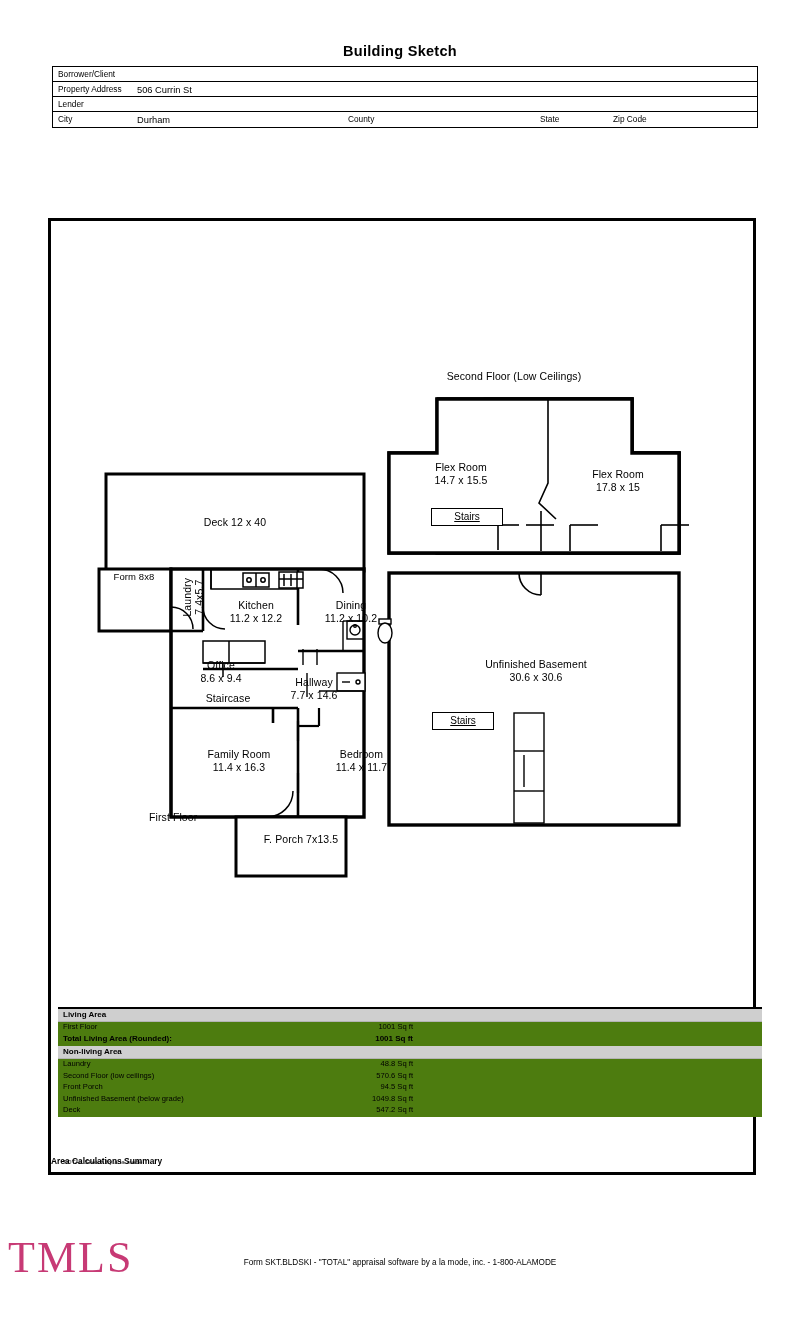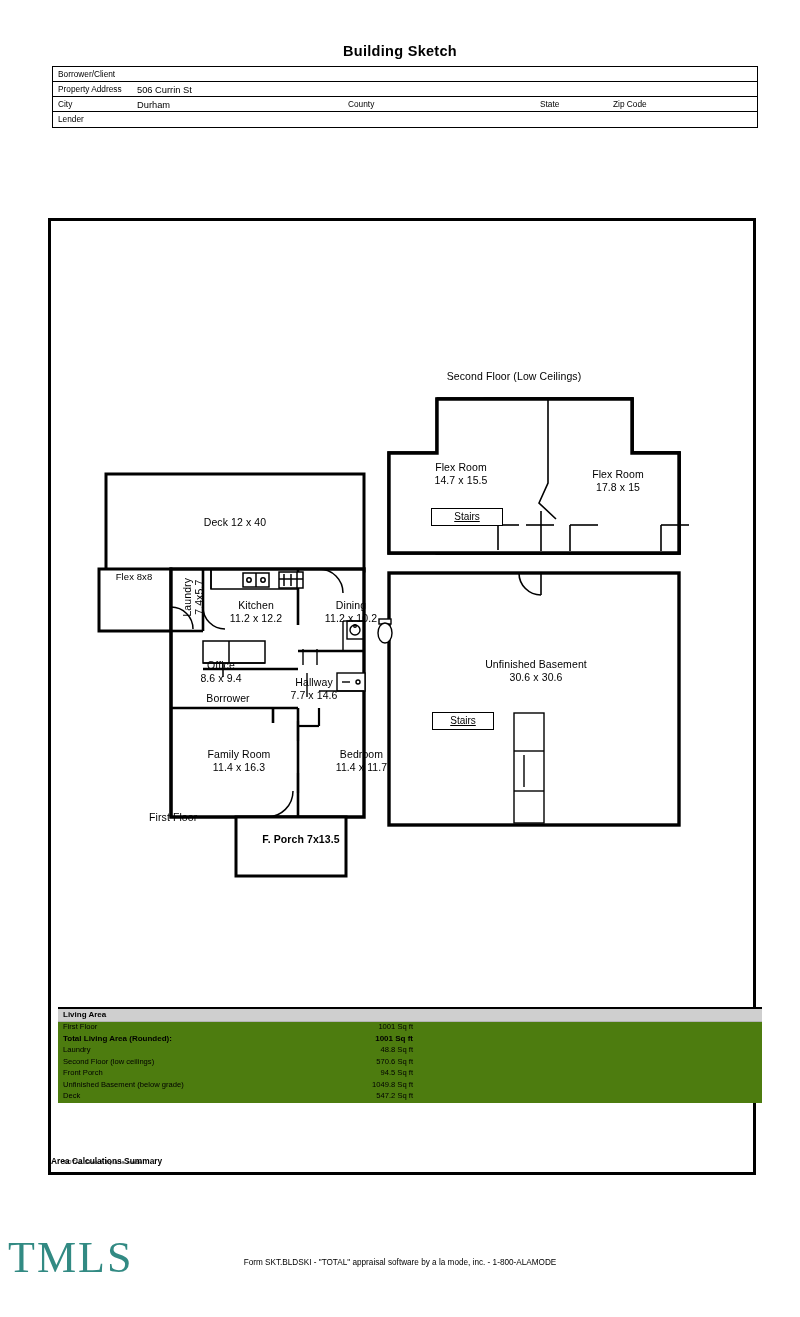--- a/index.html
+++ b/index.html
@@ -178,21 +178,21 @@
   .calc-row.total .nm,
   .calc-row.total .vl { font-weight: bold; font-size: 8px; }
 
   
   .tmls-logo {
     position: absolute;
     left: 8px;
     top: 1232px;
     font-size: 44px;
     letter-spacing: 2px;
-    color: #0f766e;
+    color: #be185d;
     font-family: "Liberation Serif", serif;
     font-weight: 300;
     opacity: .85;
   }
   .form-footer {
     position: absolute;
     left: 0;
     top: 1258px;
     width: 800px;
     text-align: center;
@@ -207,33 +207,33 @@
 <div class="hdr-table">
 
   <div class="hdr-row">
     <span class="hdr-lbl" style="left:5px;">Borrower/Client</span>
     <span class="hdr-val" style="left:84px;"></span>
   </div>
 
   <div class="hdr-row">
     <span class="hdr-lbl" style="left:5px;">Property Address</span>
     <span class="hdr-val" style="left:84px;">506 Currin St</span>
+  </div>
+
+  <div class="hdr-row">
+    <span class="hdr-lbl" style="left:5px;">Lender</span>
+    <span class="hdr-val" style="left:84px;"></span>
   </div>
 
   <div class="hdr-row">
     <span class="hdr-lbl" style="left:5px;">City</span>
     <span class="hdr-val" style="left:84px;">Durham</span>
     <span class="hdr-lbl" style="left:295px;">County</span>
     <span class="hdr-lbl" style="left:487px;">State</span>
     <span class="hdr-lbl" style="left:560px;">Zip Code</span>
-  </div>
-
-  <div class="hdr-row">
-    <span class="hdr-lbl" style="left:5px;">Lender</span>
-    <span class="hdr-val" style="left:84px;"></span>
   </div>
 </div>
 
 <div class="sketch-frame">
  <div class="sketch-canvas">
 
   <div class="plan">
   <svg width="702" height="951" viewBox="0 0 702 951" xmlns="http://www.w3.org/2000/svg">
     <g fill="none" stroke="#000" stroke-width="3.2" stroke-linecap="square">
 
@@ -399,48 +399,48 @@
 
   <div class="stairs-box" style="left:380px; top:287px; width:72px; height:18px;">Stairs</div>
 
   <div class="plan-label" style="left:400px; top:437px; width:170px;">Unfinished Basement</div>
   <div class="plan-label" style="left:400px; top:450px; width:170px;">30.6 x 30.6</div>
 
   <div class="stairs-box" style="left:381px; top:491px; width:62px; height:18px;">Stairs</div>
 
   <div class="plan-label" style="left:129px; top:295px; width:110px;">Deck 12 x 40</div>
 
-  <div class="plan-label small" style="left:48px; top:350px; width:70px;">Flex 8x8</div>
+  <div class="plan-label small" style="left:48px; top:350px; width:70px;">Form 8x8</div>
 
   <div class="plan-label rot" style="left:106px; top:370px; width:60px;">Laundry</div>
   <div class="plan-label rot" style="left:118px; top:370px; width:60px;">7.4x5.7</div>
 
   <div class="plan-label" style="left:160px; top:378px; width:90px;">Kitchen</div>
   <div class="plan-label" style="left:160px; top:391px; width:90px;">11.2 x 12.2</div>
 
   <div class="plan-label" style="left:255px; top:378px; width:90px;">Dining</div>
   <div class="plan-label" style="left:255px; top:391px; width:90px;">11.2 x 10.2</div>
 
   <div class="plan-label" style="left:125px; top:438px; width:90px;">Office</div>
   <div class="plan-label" style="left:125px; top:451px; width:90px;">8.6 x 9.4</div>
 
   <div class="plan-label" style="left:213px; top:455px; width:100px;">Hallway</div>
   <div class="plan-label" style="left:213px; top:468px; width:100px;text-align:center;">7.7 x 14.6</div>
 
-  <div class="plan-label" style="left:127px; top:471px; width:100px;">Borrower</div>
+  <div class="plan-label" style="left:127px; top:471px; width:100px;">Staircase</div>
 
   <div class="plan-label" style="left:133px; top:527px; width:110px;">Family Room</div>
   <div class="plan-label" style="left:133px; top:540px; width:110px;">11.4 x 16.3</div>
 
   <div class="plan-label" style="left:258px; top:527px; width:105px;">Bedroom</div>
   <div class="plan-label" style="left:258px; top:540px; width:105px;">11.4 x 11.7</div>
 
   <div class="plan-label" style="left:98px; top:590px; width:110px; text-align:left;">First Floor</div>
 
-  <div class="plan-label" style="left:185px; top:612px; width:130px;font-weight:bold;">F. Porch 7x13.5</div>
+  <div class="plan-label" style="left:185px; top:612px; width:130px;">F. Porch 7x13.5</div>
 
   <div class="sketch-credit">TOTAL Sketch by a la mode</div>
   <div class="summary-title">Area Calculations Summary</div>
 
  </div>
 </div>
 
 <div class="calc-table">
 
   <div class="calc-band">
@@ -450,20 +450,23 @@
   <div class="calc-row">
     <span class="nm">First Floor</span>
     <span class="vl">1001 Sq ft</span>
   </div>
 
   <div class="calc-row total">
     <span class="nm">Total Living Area (Rounded):</span>
     <span class="vl">1001 Sq ft</span>
   </div>
 
+  <div class="calc-band" style="margin-top:1px;">
+    <span>Non-living Area</span>
+  </div>
 
   <div class="calc-row">
     <span class="nm">Laundry</span>
     <span class="vl">48.8 Sq ft</span>
   </div>
   <div class="calc-row">
     <span class="nm">Second Floor (low ceilings)</span>
     <span class="vl">570.6 Sq ft</span>
   </div>
   <div class="calc-row">

